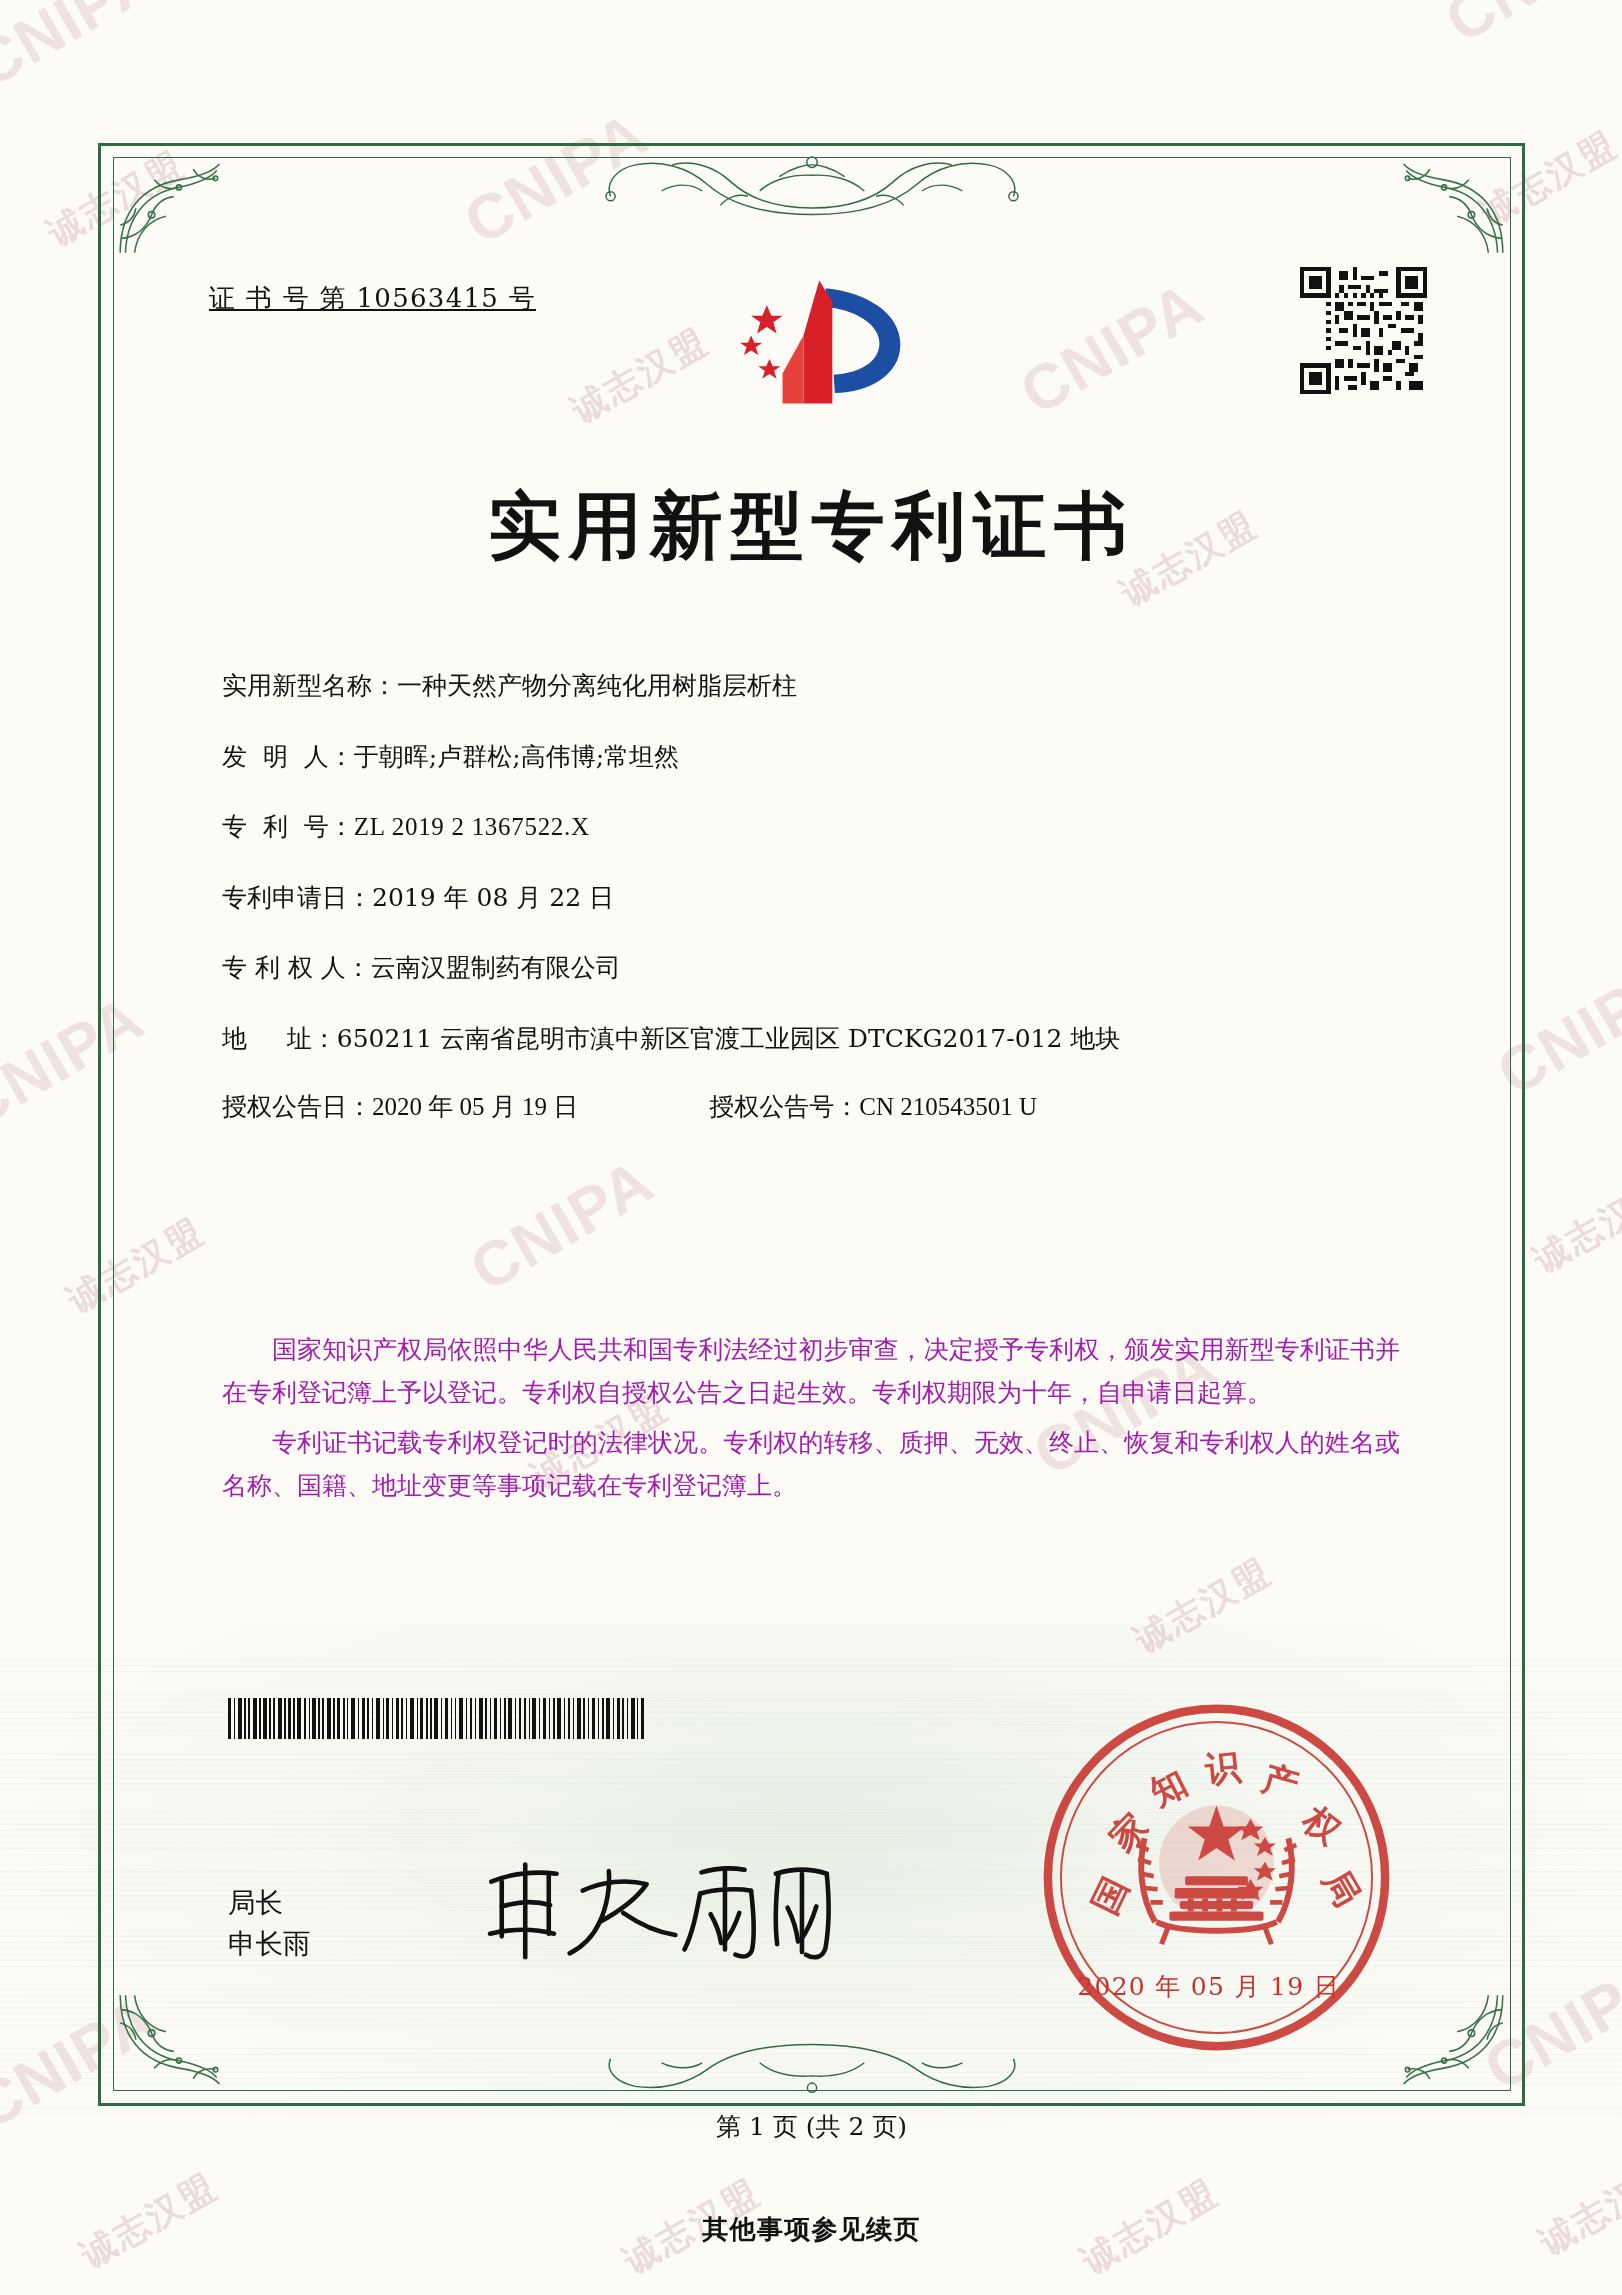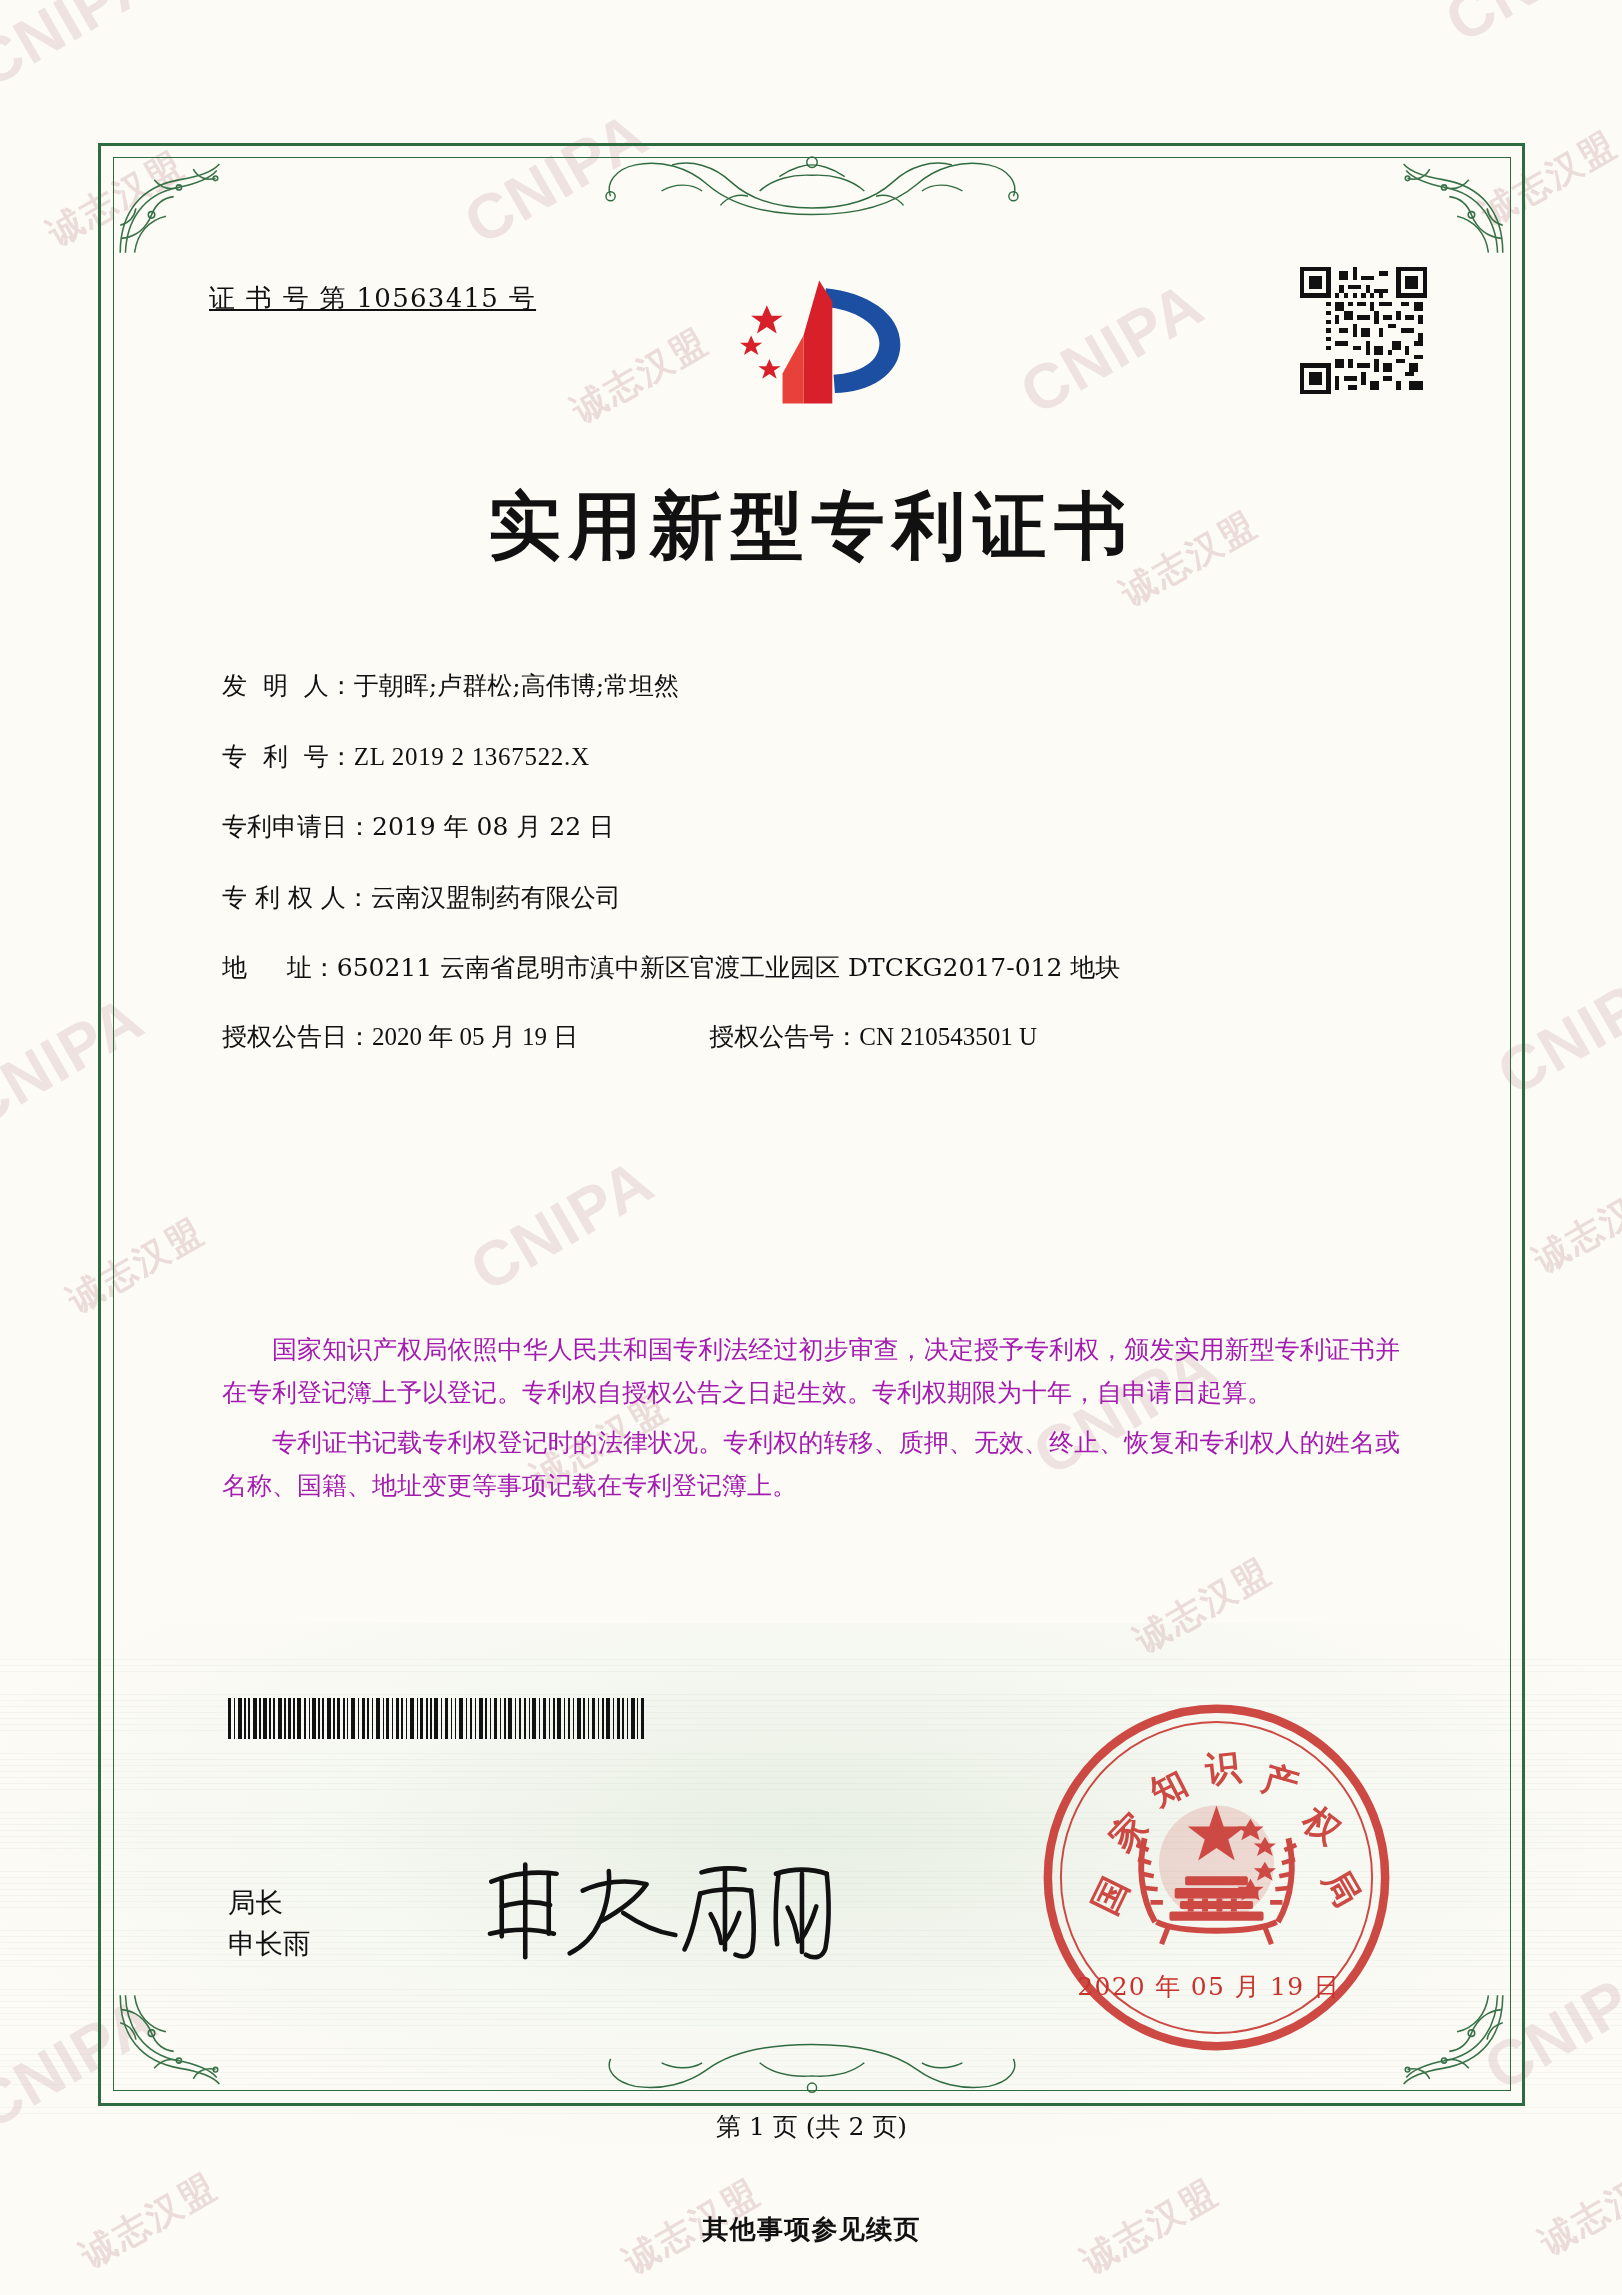--- a/index.html
+++ b/index.html
@@ -501,20 +501,24 @@
       <polygon points="96,46 103,62 120,62 106,72 111,89 96,79 81,89 86,72 72,62 89,62"></polygon>
       <polygon points="72,92 77,103 89,103 79,110 83,122 72,115 61,122 65,110 55,103 67,103"></polygon>
       <polygon points="100,128 105,139 117,139 107,146 111,158 100,151 89,158 93,146 83,139 95,139"></polygon>
     </g>
   </svg>
 
   <div class="title">实用新型专利证书</div>
 
   <div class="fields">
 
+    <div class="row">
+      <div class="lab">实用新型名称：</div>
+      <div class="val">一种天然产物分离纯化用树脂层析柱</div>
+    </div>
 
     <div class="row">
       <div class="lab">发  明  人：</div>
       <div class="val">于朝晖;卢群松;高伟博;常坦然</div>
     </div>
 
     <div class="row">
       <div class="lab">专  利  号：</div>
       <div class="val mono">ZL 2019 2 1367522.X</div>
     </div>

